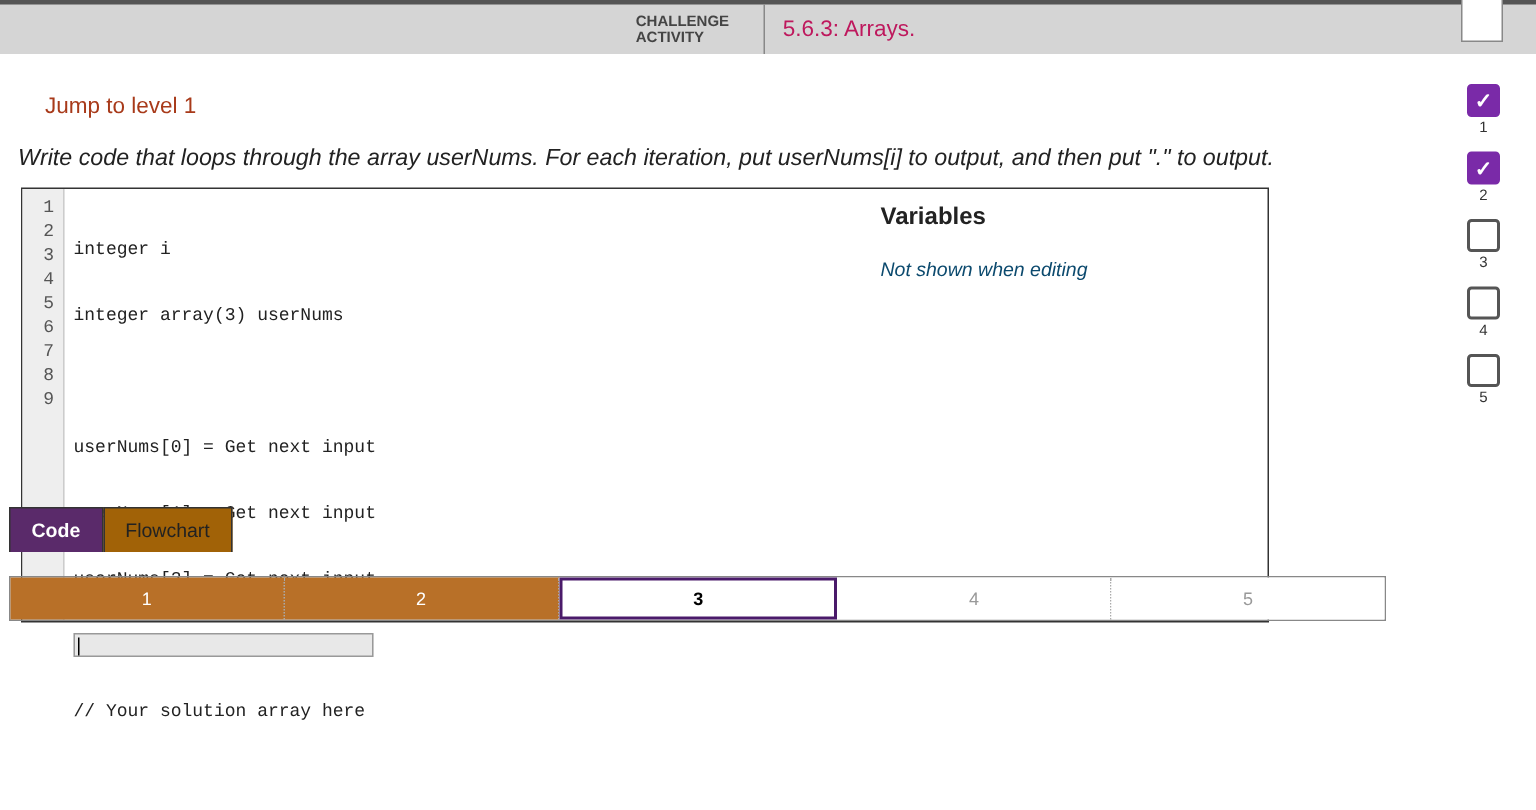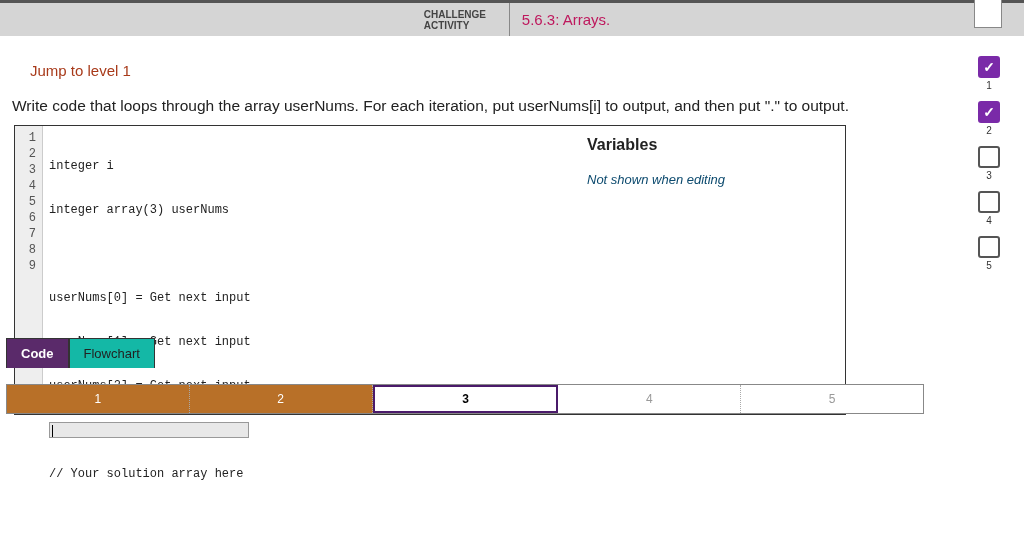--- a/index.html
+++ b/index.html
@@ -4,39 +4,39 @@
 <style>
   * { box-sizing: border-box; margin: 0; padding: 0; }
   body { font-family: Arial, Helvetica, sans-serif; font-size: 14px; color: #222; background: #fff; width: 1024px; height: 540px; overflow: hidden; position: relative; }
 
   .topbar { display: flex; align-items: stretch; background: #d5d5d5; height: 36px; border-top: 3px solid #555; justify-content: center; }
   .topbar .badge { width: 96px; display: flex; flex-direction: column; justify-content: center; font-size: 10px; font-weight: bold; color: #444; padding-left: 10px; border-right: 1px solid #888; }
   .topbar .title { display: flex; align-items: center; padding-left: 12px; font-size: 15px; color: #be185d; }
 
   .content { padding: 18px 8px 17px 8px; position: relative; }
   .jump { color: #a83a1a; font-size: 15px; margin: 8px 0 18px 22px; }
-  .prompt { font-size: 15.5px; margin: 0 0 10px 4px; }
+  .prompt { font-size: 15.5px; margin: 0 0 10px 4px; font-style: italic; }
 
   .workarea { display: flex; border: 1px solid #333; height: 290px; margin: 0 170px 0 6px; position: relative; }
   .editor { flex: 0 0 560px; display: flex; font-family: "Courier New", monospace; font-size: 12px; }
   .gutter { background: #eee; text-align: right; padding: 4px 6px 0 6px; color: #555; border-right: 1px solid #ccc; width: 28px; }
   .gutter div { height: 16px; line-height: 16px; }
   .code { padding: 4px 6px 0 6px; white-space: pre; color: #222; }
   .code div { height: 16px; line-height: 16px; }
   .cursor-line { background: #e8e8e8; border: 1px solid #999; height: 16px; display: inline-block; min-width: 200px; position: relative; }
   .cursor-line::before { content: ""; position: absolute; left: 2px; top: 2px; width: 1px; height: 12px; background: #000; }
 
   .varpanel { flex: 1; padding: 10px 12px; }
   .varpanel h3 { font-size: 16px; font-weight: bold; margin-bottom: 18px; }
   .varpanel .note { font-style: italic; color: #0c4a6e; font-size: 13px; }
 
   .tabs { position: absolute; left: 6px; bottom: 64px; display: flex; margin-top: 6px; }
   .tabs .tab { padding: 7px 14px; font-size: 13px; border: 1px solid #333; border-bottom: none; cursor: pointer; }
   .tabs .tab.active { background: #5a2a6a; color: #fff; font-weight: bold; }
-  .tabs .tab.inactive { background: #14b8a6; color: #222; }
+  .tabs .tab.inactive { background: #a16207; color: #222; }
 
   .progress { position: absolute; left: 6px; right: 100px; bottom: 18px; height: 30px; display: flex; border: 1px solid #888; }
   .progress .seg { flex: 1; display: flex; align-items: center; justify-content: center; font-size: 12px; border-right: 1px dotted #aaa; cursor: pointer; }
   .progress .seg:last-child { border-right: none; }
   .progress .done { background: #b87028; color: #fff; }
   .progress .current { background: #fff; color: #000; font-weight: bold; border: 2px solid #4a1a6a; }
   .progress .todo { background: #fff; color: #999; }
 
   .sidecol { position: absolute; right: 22px; top: 56px; width: 26px; display: flex; flex-direction: column; align-items: center; gap: 2px; }
   .sidecol .cell { width: 22px; height: 22px; border: 2px solid #555; border-radius: 3px; display: flex; align-items: center; justify-content: center; background: #fff; }

